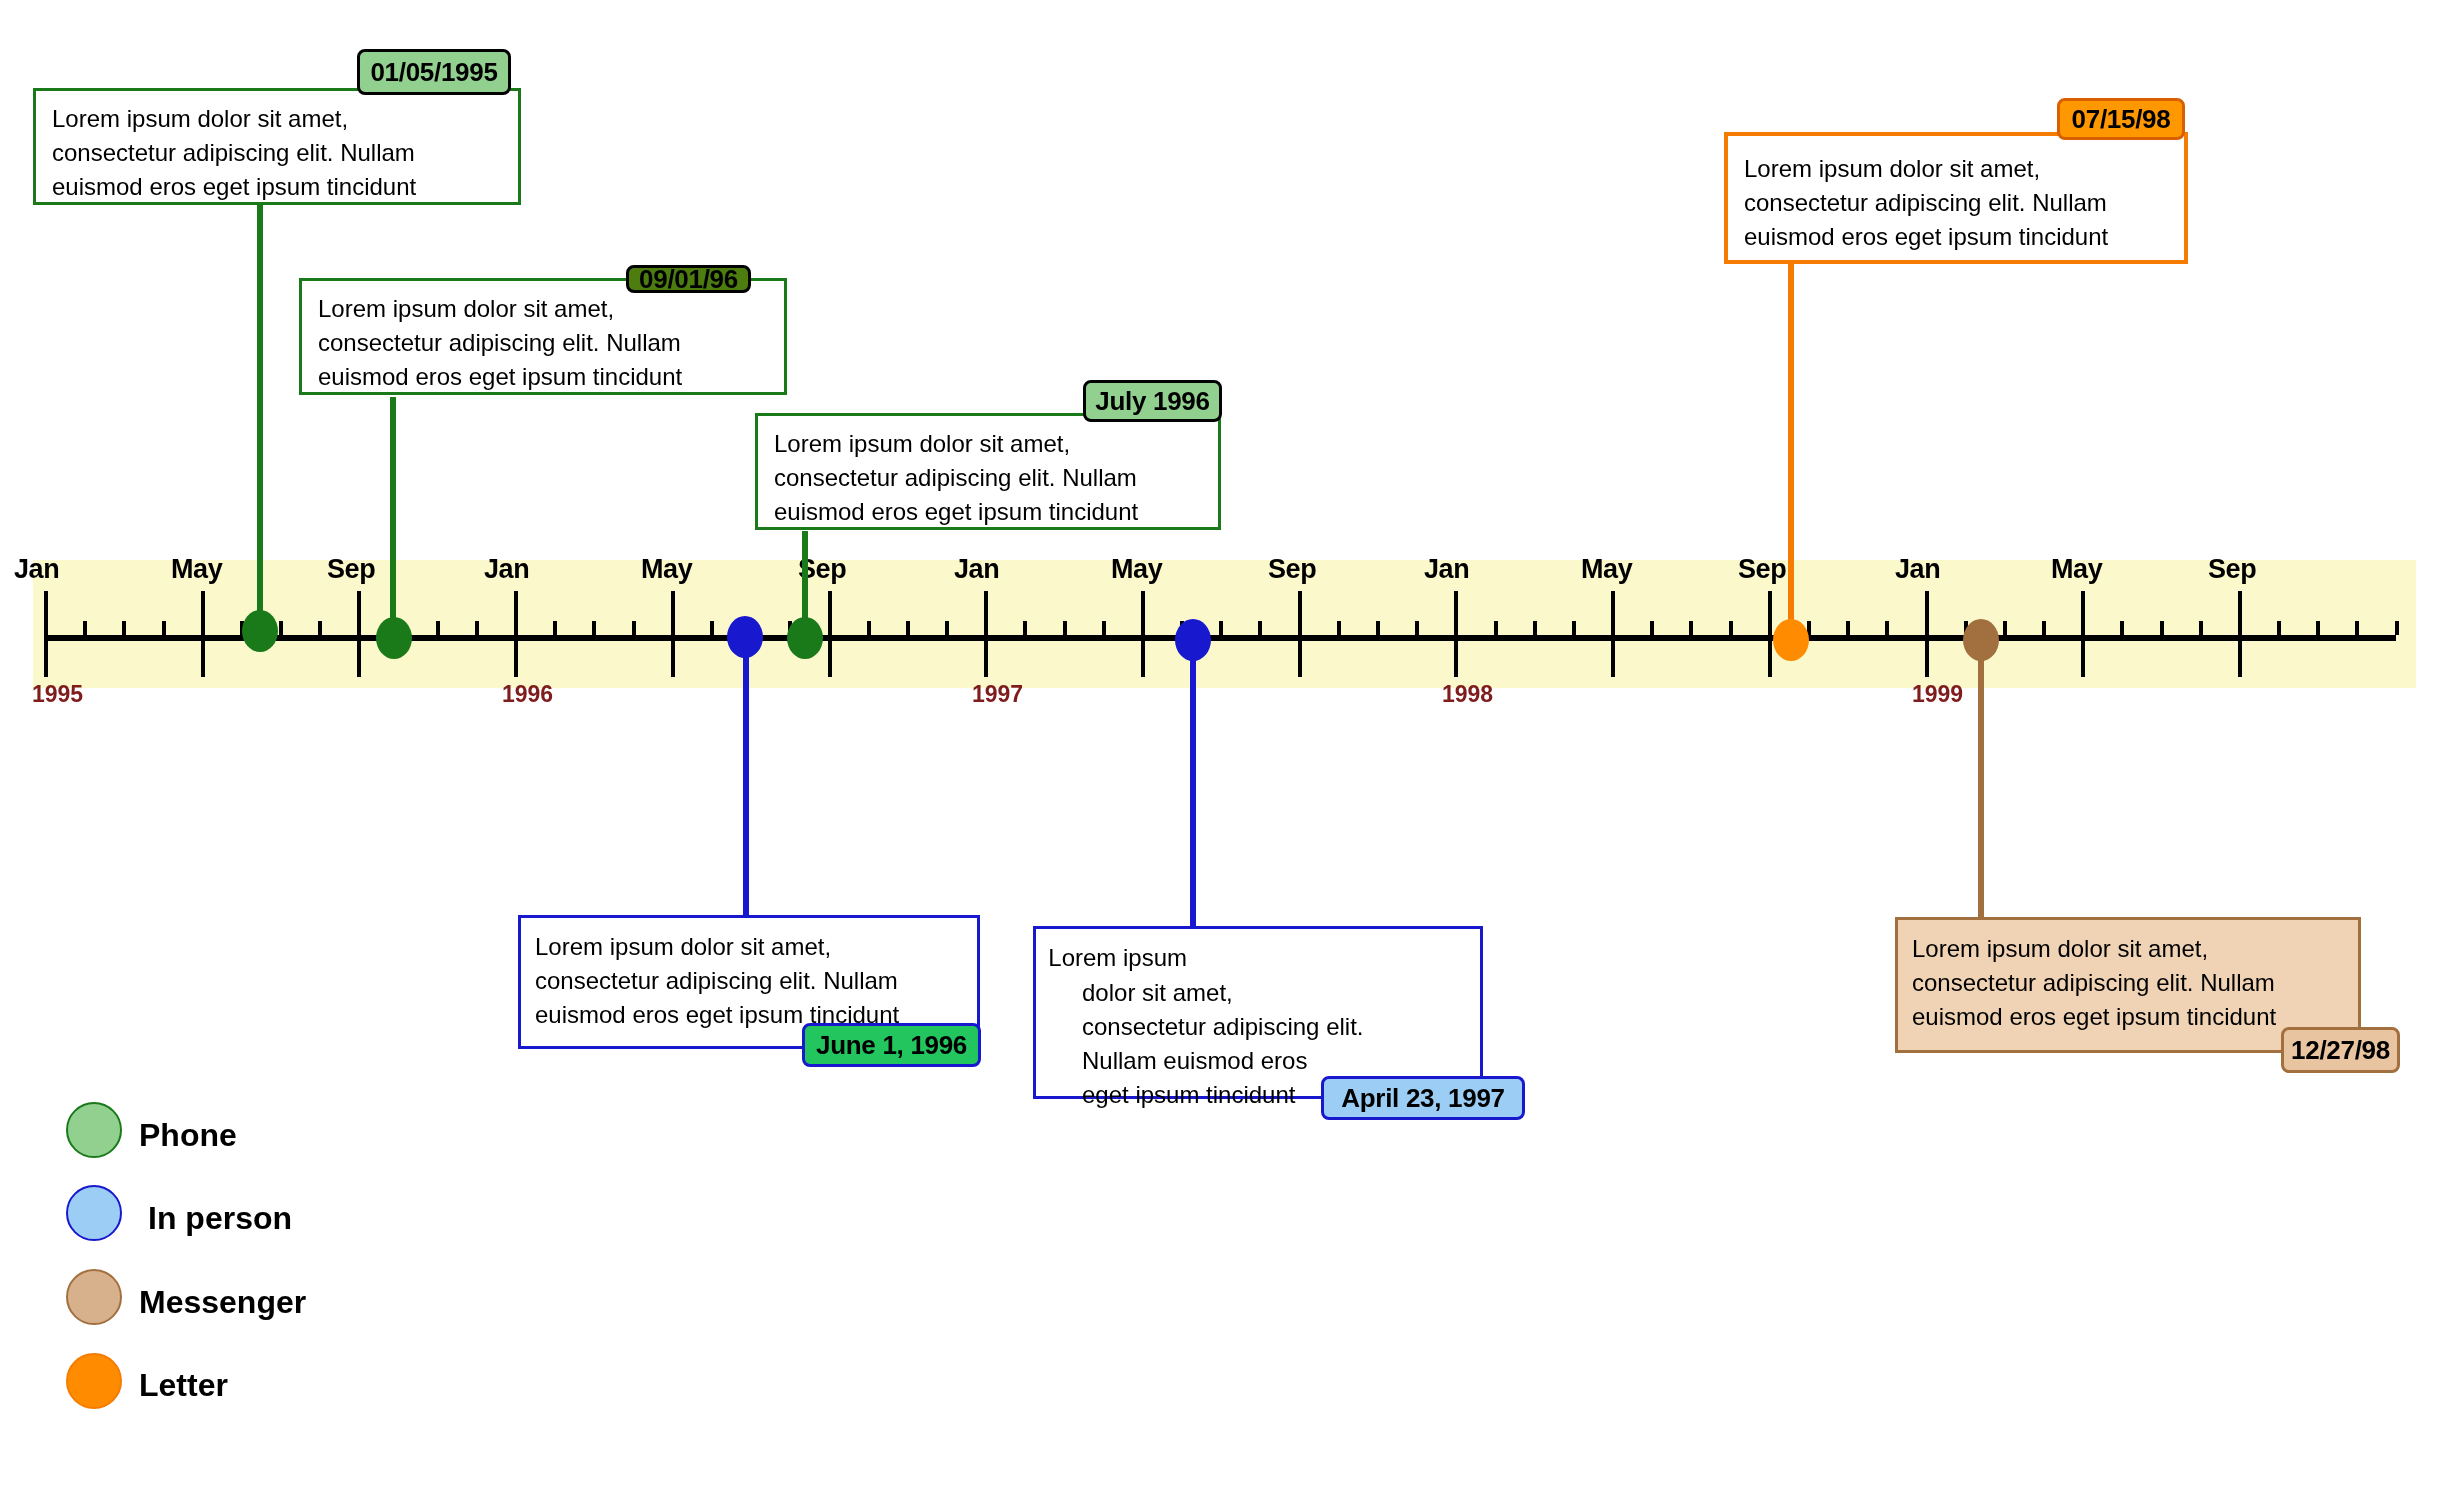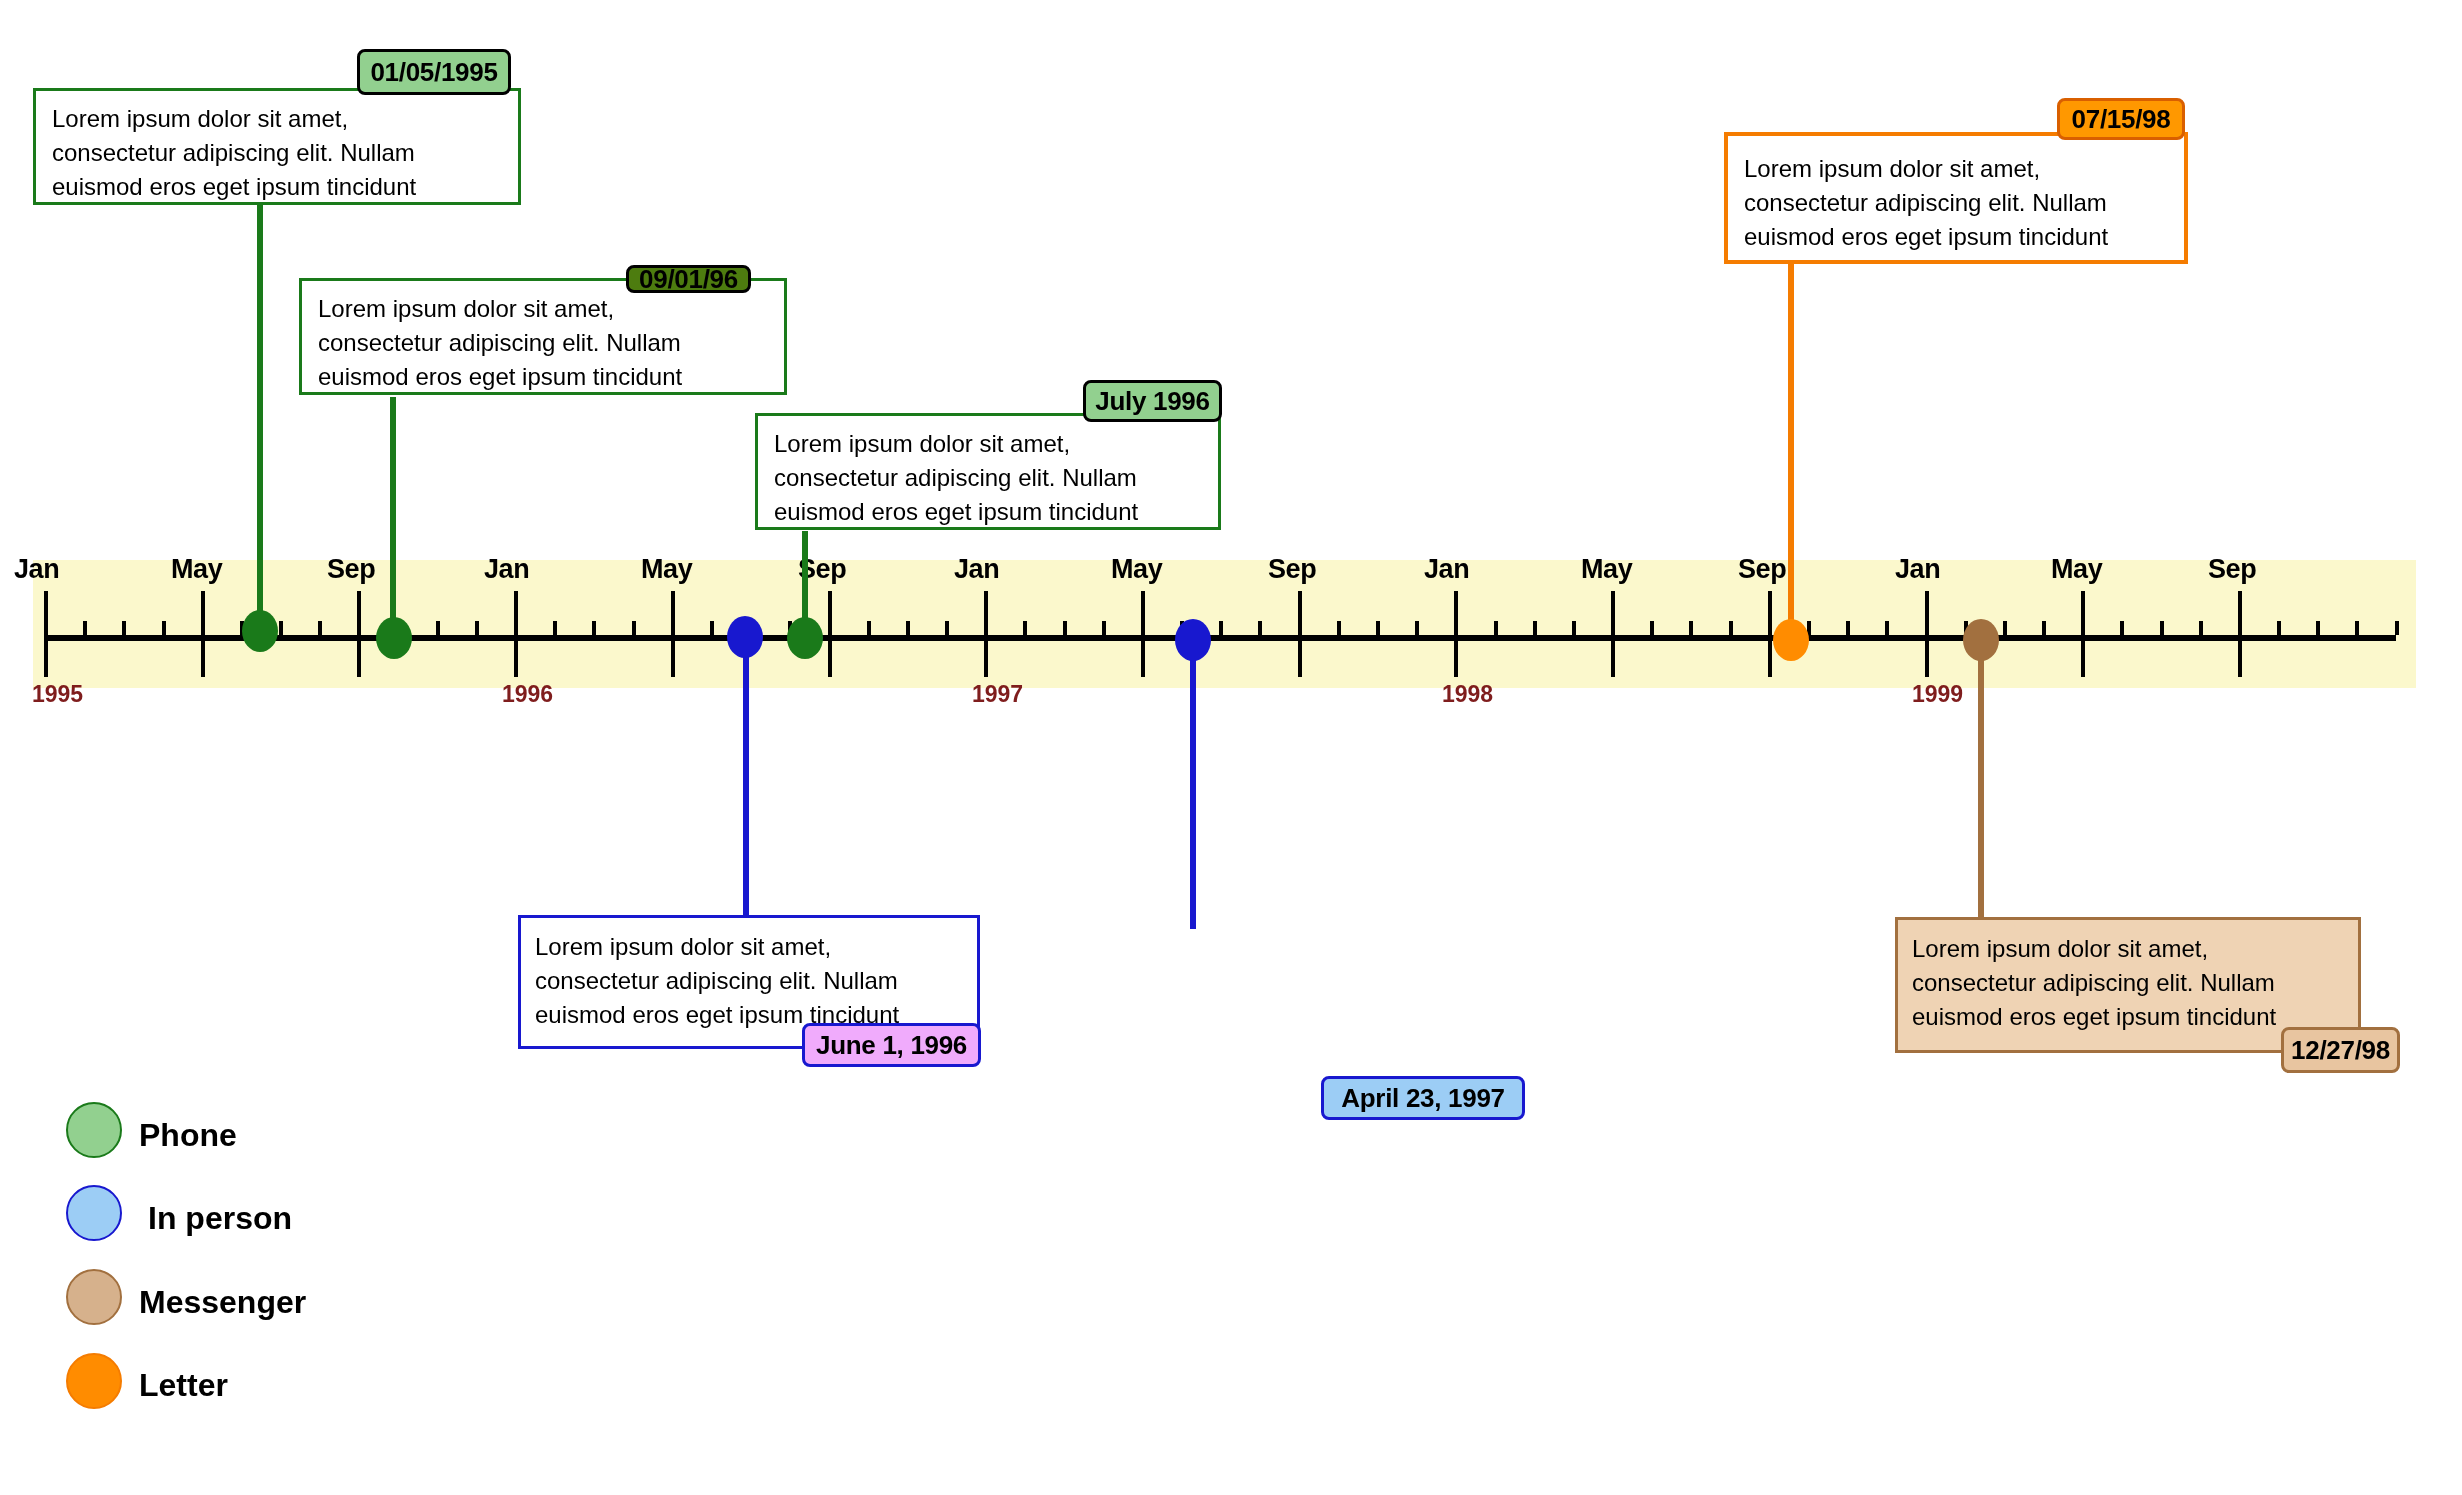--- a/index.html
+++ b/index.html
@@ -264,24 +264,31 @@
   </div>
   <div class="date-tag" style="left:2057px; top:98px; width:128px; height:42px; background:#FF9800; border:3.5px solid #D95F00;">
     <span>07/15/98</span>
   </div>
 
   <div class="callout" style="left:518px; top:915px; width:462px; height:134px; border:3.5px solid #1818CF;">
     <div class="callout-text" style="left:14px; top:12.3px; width:435px;">Lorem ipsum dolor sit amet,
 consectetur adipiscing elit. Nullam
 euismod eros eget ipsum tincidunt</div>
   </div>
-  <div class="date-tag" style="left:802px; top:1023px; width:179px; height:44px; background:#f0abfc; border:3.5px solid #1818CF;">
+  <div class="date-tag" style="left:802px; top:1023px; width:179px; height:44px; background:#22c55e; border:3.5px solid #1818CF;">
     <span>June 1, 1996</span>
   </div>
 
+  <div class="callout" style="left:1033px; top:926px; width:450px; height:173px; border:3.5px solid #1818CF;">
+    <div class="callout-text" style="left:12.3px; top:12.3px; width:422px;">Lorem ipsum</div>
+    <div class="callout-text" style="left:46px; top:47px; width:396px;">dolor sit amet,
+consectetur adipiscing elit.
+Nullam euismod eros
+eget ipsum tincidunt</div>
+  </div>
   <div class="date-tag" style="left:1321px; top:1076px; width:204px; height:44px; background:#9CCDF5; border:3.5px solid #1818CF;">
     <span>April 23, 1997</span>
   </div>
 
   <div class="callout" style="left:1895px; top:917px; width:466px; height:136px; border:3.5px solid #A2703F; background:#EFD3B4;">
     <div class="callout-text" style="left:14px; top:12.3px; width:440px;">Lorem ipsum dolor sit amet,
 consectetur adipiscing elit. Nullam
 euismod eros eget ipsum tincidunt</div>
   </div>
   <div class="date-tag" style="left:2281px; top:1027px; width:119px; height:46px; background:#E8C5A0; border:3.5px solid #A2703F;">

